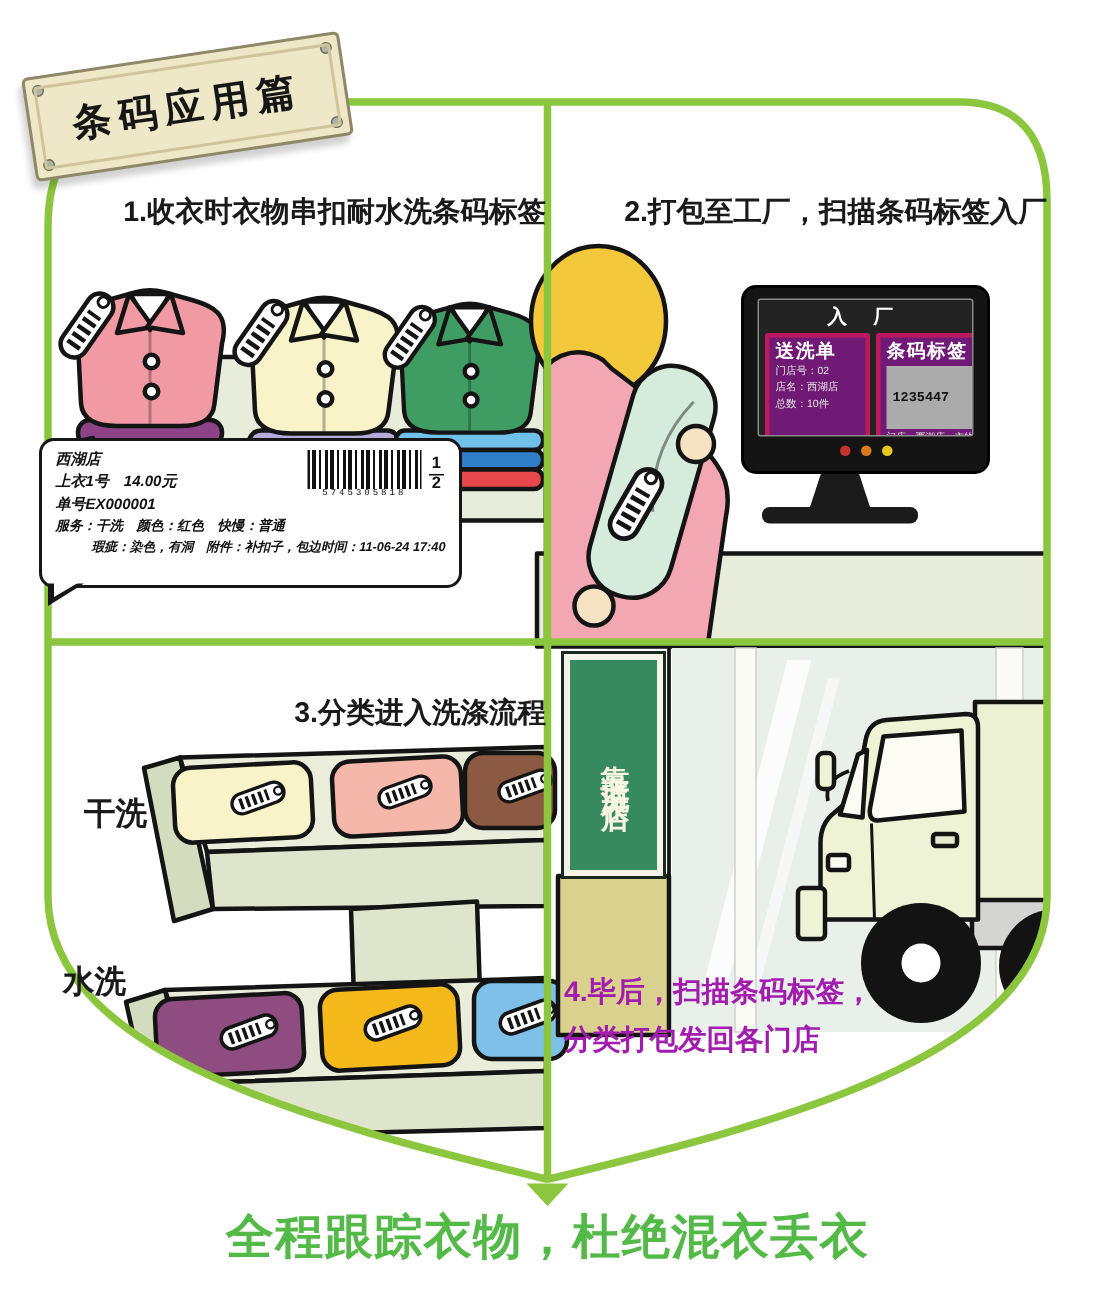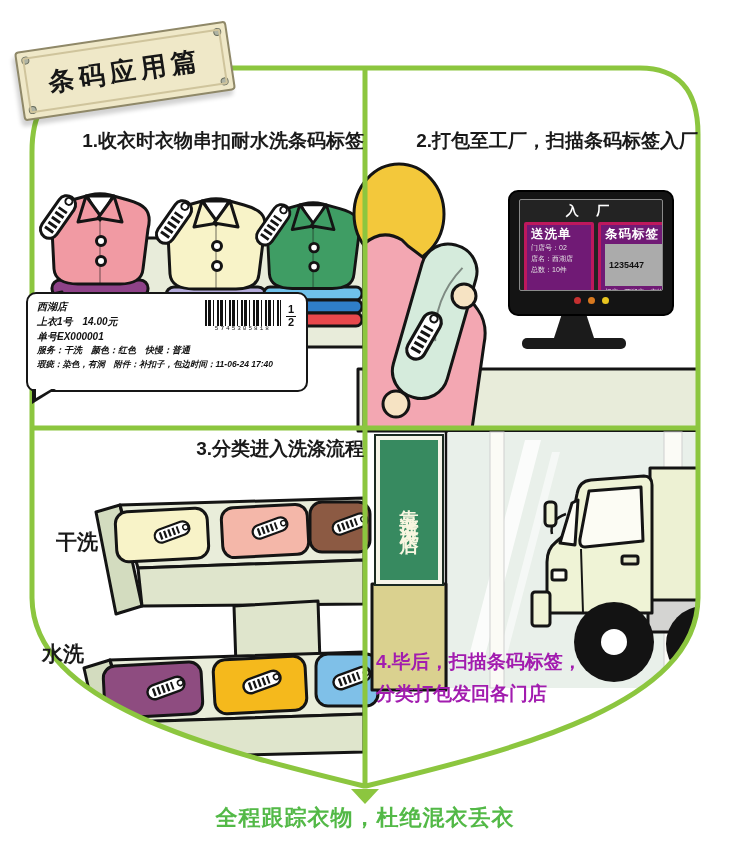--- a/index.html
+++ b/index.html
@@ -21,54 +21,54 @@
   .p4caption{font-weight:bold;font-size:19px;color:#a21caf;line-height:1.7;z-index:4;white-space:nowrap;}
   
   .receipt{left:26px;top:292px;width:282px;height:100px;background:#fff;border:2.5px solid #161616;
     border-radius:10px;z-index:4;padding:5px 9px;box-sizing:border-box;color:#111;}
   .receipt:after{content:"";position:absolute;left:4px;bottom:-14px;width:0;height:0;
     border-top:15px solid #161616;border-right:24px solid transparent;}
   .receipt:before{content:"";position:absolute;left:8px;bottom:-8px;width:0;height:0;
     border-top:10px solid #fff;border-right:17px solid transparent;z-index:1;}
   .receipt .row{font-size:10px;font-weight:bold;line-height:1.5;white-space:nowrap;font-style:italic;}
   .receipt .row.small{font-size:9px;}
-  .receipt .row.flex{display:flex;justify-content:flex-start;font-size:8.5px;}
+  .receipt .row.flex{display:flex;justify-content:flex-end;font-size:8.5px;}
   .bc-wrap{position:absolute;right:10px;top:6px;display:flex;align-items:center;gap:5px;z-index:2;background:#fff;}
   .bars{width:76px;height:26px;
     background:repeating-linear-gradient(90deg,#111 0 2px,#fff 2px 3px,#111 3px 6px,#fff 6px 8px,#111 8px 9px,#fff 9px 12px);}
   .bc-num{font-family:"Liberation Mono","DejaVu Sans Mono",monospace;font-size:6px;letter-spacing:2px;text-align:center;line-height:1.1;}
   .frac{display:flex;flex-direction:column;align-items:center;font-size:11px;font-weight:bold;line-height:1;}
   .frac .num{border-bottom:1.5px solid #111;padding:0 2px 1px;}
   
-  .monitor{left:508px;top:190px;width:132px;z-index:4;}
+  .monitor{left:494px;top:190px;width:132px;z-index:4;}
   .mon-body{width:166px;height:126px;background:#141414;border-radius:10px;border:2px solid #000;
     box-sizing:border-box;padding:7px 9px 0;}
   .screen{height:90px;background:#232323;border:1px solid #8a8a8a;border-radius:2px;overflow:hidden;}
   .scr-header{text-align:center;color:#fff;font-weight:bold;font-size:13px;letter-spacing:7px;padding-top:2px;}
   .scr-cols{display:flex;gap:4px;padding:2px 4px 0;}
   .scr-col{border:3px solid #be185d;background:#701a75;border-radius:2px;padding:1px 4px 3px;}
   .scr-col.left{width:56px;flex:none;}
-  .scr-col.right{flex:1;}
+  .scr-col.right{flex:1;font-family:Liberation Mono, monospace;}
   .scr-col .ctitle{color:#fff;font-weight:bold;font-size:12.5px;letter-spacing:1px;white-space:nowrap;}
   .scr-col .crow{color:#e4e4e4;font-size:7px;line-height:1.55;white-space:nowrap;}
   .scr-col.right .crow{font-size:6.5px;}
   .scr-input{display:inline-block;background:#ABABAB;color:#111;font-weight:bold;font-size:9px;
     padding:16px 4px;min-width:58px;margin:1px 0;}
   .dots{display:flex;justify-content:center;gap:7px;margin-top:6px;}
   .dot{width:7px;height:7px;border-radius:50%;}
   .stand{width:40px;height:22px;background:#1b1b1b;margin:0 auto;
     clip-path:polygon(18% 0,82% 0,100% 100%,0 100%);}
   .mbase{width:104px;height:11px;background:#1b1b1b;border-radius:5px;margin:0 auto;}
   
   .shopsign{left:376px;top:436px;width:66px;height:148px;background:#378A60;border:4px solid #F6F4E8;
     outline:2px solid #1b2a21;box-sizing:border-box;display:flex;align-items:center;justify-content:center;z-index:4;}
   .shopsign .vtxt{writing-mode:vertical-rl;text-orientation:upright;font-size:19px;font-weight:bold;
     color:#F8F6E0;letter-spacing:6px;}
   
-  .slogan{left:0;top:803px;width:730px;text-align:center;font-size:22px;font-weight:bold;
+  .slogan{left:0;top:803px;width:730px;text-align:center;font-size:32px;font-weight:bold;
     color:#53B947;letter-spacing:1px;z-index:4;white-space:nowrap;}
 </style>
 </head>
 <body>
 
 <div class="stage">
 
   <svg class="abs" style="left:0;top:0" width="730" height="859" viewBox="0 0 730 859">
     <defs>
       <clipPath id="shieldClip">
@@ -201,21 +201,21 @@
     <span class="nail" style="right:4px;top:4px"></span>
     <span class="nail" style="left:4px;bottom:4px"></span>
     <span class="nail" style="right:4px;bottom:4px"></span>
     <div class="inner">
       <span class="txt">条码应用篇</span>
     </div>
   </div>
 
   <div class="abs ptitle" style="left:34px;top:128px;width:330px">1.收衣时衣物串扣耐水洗条码标签</div>
   <div class="abs ptitle" style="left:372px;top:128px;width:326px">2.打包至工厂，扫描条码标签入厂</div>
-  <div class="abs ptitle" style="left:34px;top:436px;width:330px">3.分类进入洗涤流程</div>
+  <div class="abs ptitle" style="left:34px;top:462px;width:330px">3.分类进入洗涤流程</div>
   <div class="abs p4caption" style="left:376px;top:646px">
     <div>4.毕后，扫描条码标签，</div>
     <div>分类打包发回各门店</div>
   </div>
   <div class="abs shelf-label" style="left:56px;top:528px">干洗</div>
   <div class="abs shelf-label" style="left:42px;top:640px">水洗</div>
 
   <div class="abs receipt">
     <div class="bc-wrap">
       <div>

